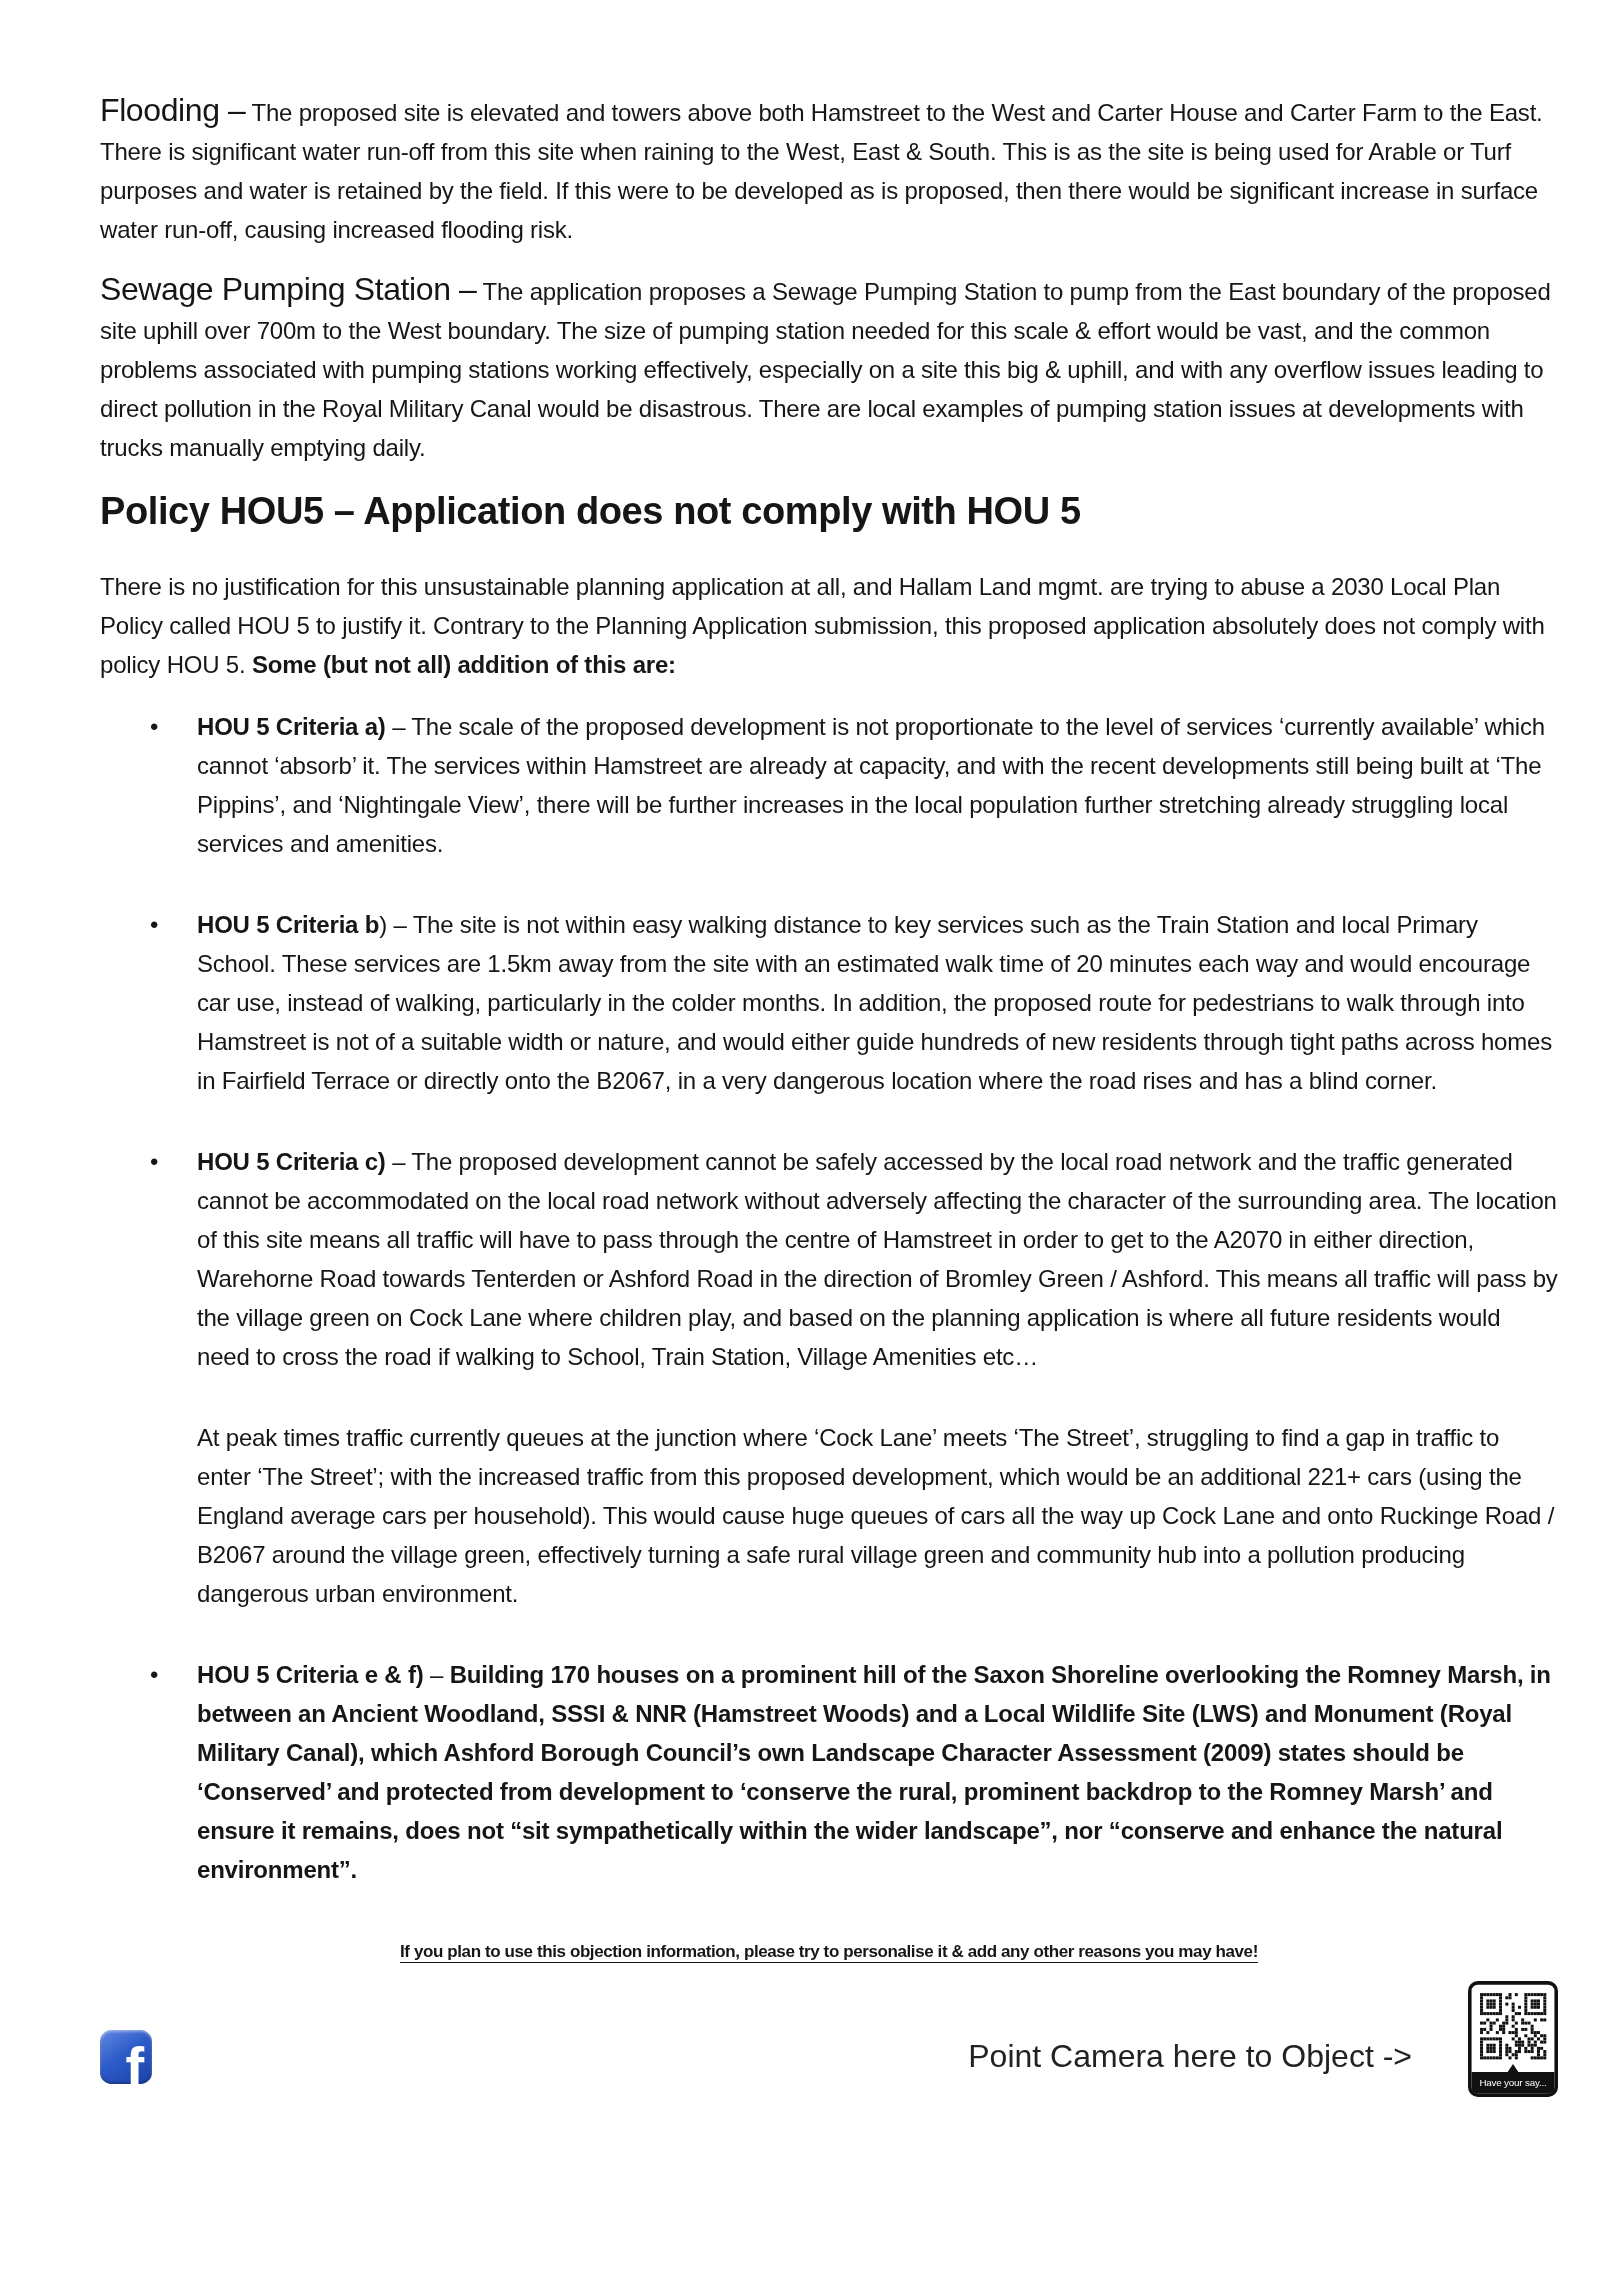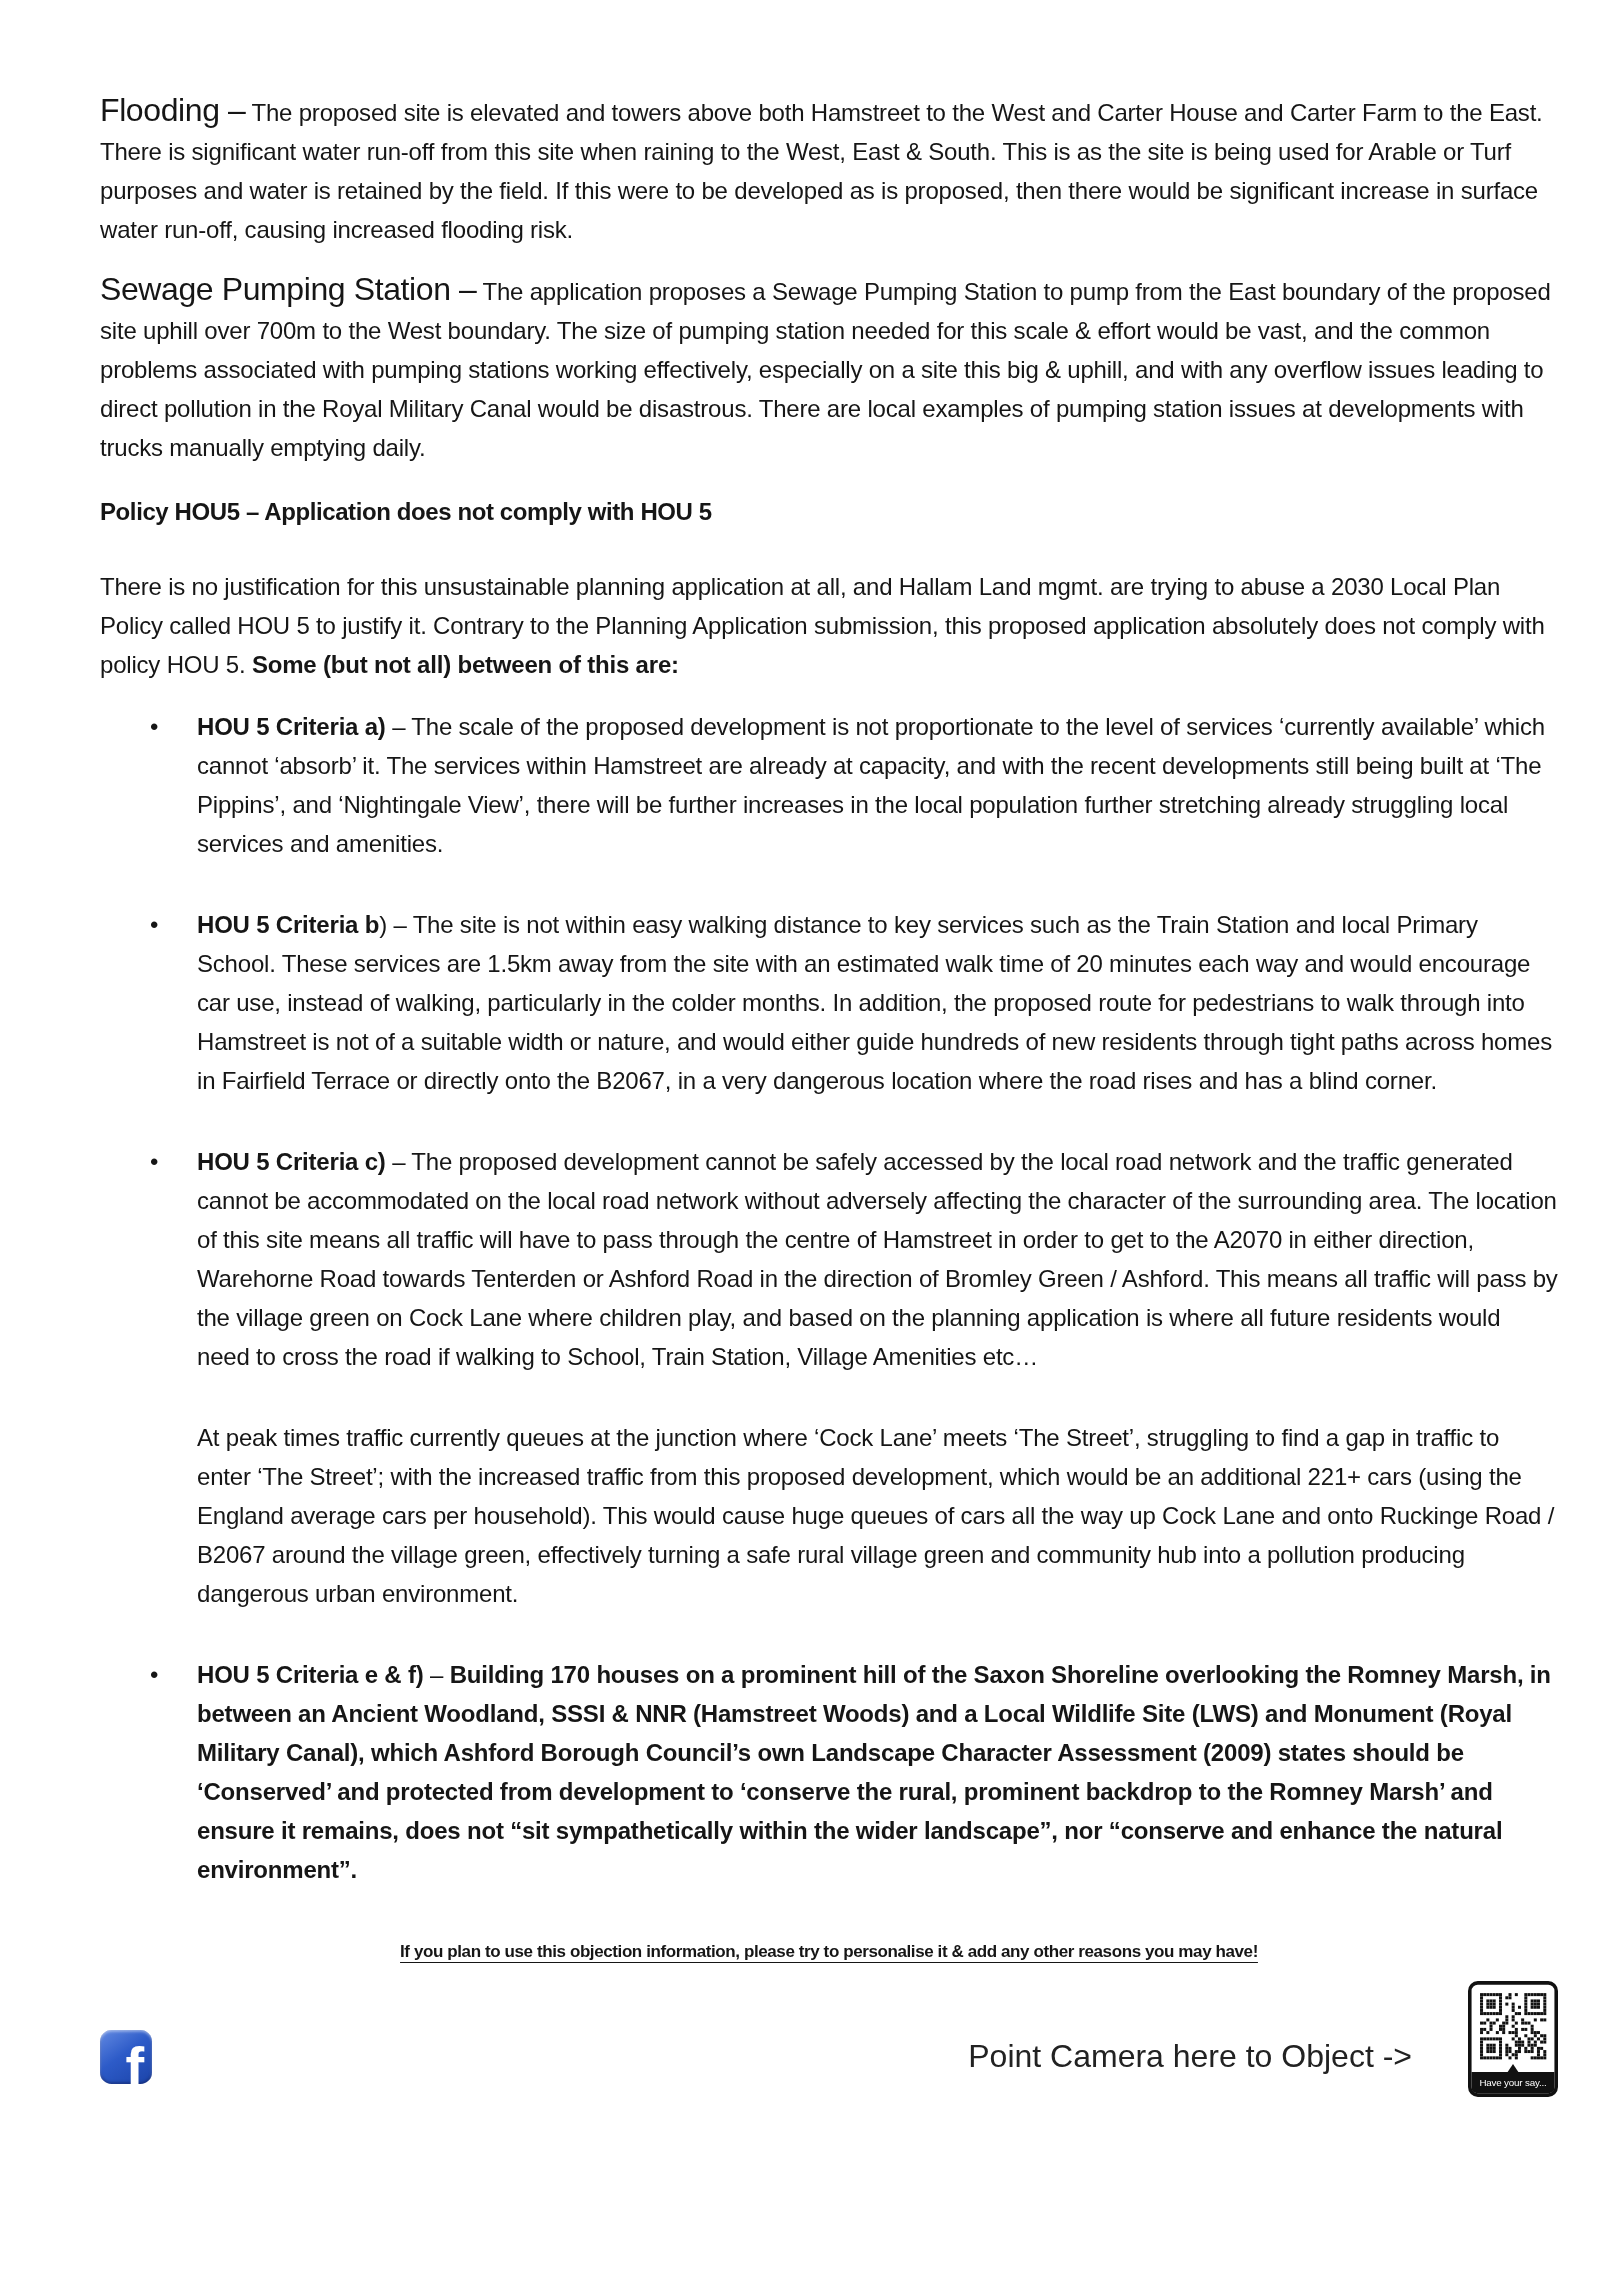--- a/index.html
+++ b/index.html
@@ -11,21 +11,21 @@
     padding:93px 63px 0 100px;
     font-family:"Liberation Sans",sans-serif;
     color:#161616;
     font-size:24px;
     line-height:39px;
     letter-spacing:-0.2px;
     overflow:hidden;
   }
   p.body{margin:0 0 23px 0;}
   .lead{font-weight:normal;font-size:32px;line-height:32px;letter-spacing:-0.4px;}
-  h2.policy{font-size:24px;line-height:43px;font-weight:bold;margin:5.4px 0 34px 0;letter-spacing:-0.4px;}
+  h2.policy{font-size:38px;line-height:43px;font-weight:bold;margin:5.4px 0 34px 0;letter-spacing:-0.4px;}
   .bold{font-weight:bold;}
   ul.bullets{list-style:none;margin:5.4px 0 0 0;padding:0;}
   ul.bullets li{position:relative;padding-left:97px;margin:0 0 42px 0;}
   ul.bullets li .marker{position:absolute;left:50px;top:0;font-size:24px;}
   .continuation{margin:9px 0 42px 0;padding-left:97px;}
   .bullet-body-bold{font-weight:bold;}
   .callout{
     text-align:center;font-weight:bold;font-size:17px;line-height:41px;
     text-decoration:underline;text-underline-offset:5.4px;letter-spacing:-0.4px;
     margin:0;
@@ -57,21 +57,21 @@
 <body>
 
 <div class="page">
 
   <p class="body"><span class="lead">Flooding –</span><span> The proposed site is elevated and towers above both Hamstreet to the West and Carter House and Carter Farm to the East. There is significant water run-off from this site when raining to the West, East &amp; South. This is as the site is being used for Arable or Turf purposes and water is retained by the field. If this were to be developed as is proposed, then there would be significant increase in surface water run-off, causing increased flooding risk.</span></p>
 
   <p class="body"><span class="lead">Sewage Pumping Station –</span><span> The application proposes a Sewage Pumping Station to pump from the East boundary of the proposed site uphill over 700m to the West boundary. The size of pumping station needed for this scale &amp; effort would be vast, and the common problems associated with pumping stations working effectively, especially on a site this big &amp; uphill, and with any overflow issues leading to direct pollution in the Royal Military Canal would be disastrous. There are local examples of pumping station issues at developments with trucks manually emptying daily.</span></p>
 
   <h2 class="policy">Policy HOU5 – Application does not comply with HOU 5</h2>
 
-  <p class="body"><span>There is no justification for this unsustainable planning application at all, and Hallam Land mgmt. are trying to abuse a 2030 Local Plan Policy called HOU 5 to justify it. Contrary to the Planning Application submission, this proposed application absolutely does not comply with policy HOU 5. </span><span class="bold">Some (but not all) between of this are:</span></p>
+  <p class="body"><span>There is no justification for this unsustainable planning application at all, and Hallam Land mgmt. are trying to abuse a 2030 Local Plan Policy called HOU 5 to justify it. Contrary to the Planning Application submission, this proposed application absolutely does not comply with policy HOU 5. </span><span class="bold">Some (but not all) addition of this are:</span></p>
 
   <ul class="bullets">
     <li>
       <span class="marker">•</span><span class="bold">HOU 5 Criteria a)</span><span> – </span><span>The scale of the proposed development is not proportionate to the level of services ‘currently available’ which cannot ‘absorb’ it. The services within Hamstreet are already at capacity, and with the recent developments still being built at ‘The Pippins’, and ‘Nightingale View’, there will be further increases in the local population further stretching already struggling local services and amenities.</span>
     </li>
     <li>
       <span class="marker">•</span><span class="bold">HOU 5 Criteria b</span><span>) – </span><span>The site is not within easy walking distance to key services such as the Train Station and local Primary School. These services are 1.5km away from the site with an estimated walk time of 20 minutes each way and would encourage car use, instead of walking, particularly in the colder months. In addition, the proposed route for pedestrians to walk through into Hamstreet is not of a suitable width or nature, and would either guide hundreds of new residents through tight paths across homes in Fairfield Terrace or directly onto the B2067, in a very dangerous location where the road rises and has a blind corner.</span>
     </li>
     <li>
       <span class="marker">•</span><span class="bold">HOU 5 Criteria c)</span><span> – </span><span>The proposed development cannot be safely accessed by the local road network and the traffic generated cannot be accommodated on the local road network without adversely affecting the character of the surrounding area.  The location of this site means all traffic will have to pass through the centre of Hamstreet in order to get to the A2070 in either direction, Warehorne Road towards Tenterden or Ashford Road in the direction of Bromley Green / Ashford. This means all traffic will pass by the village green on Cock Lane where children play, and based on the planning application is where all future residents would need to cross the road if walking to School, Train Station, Village Amenities etc…</span>

